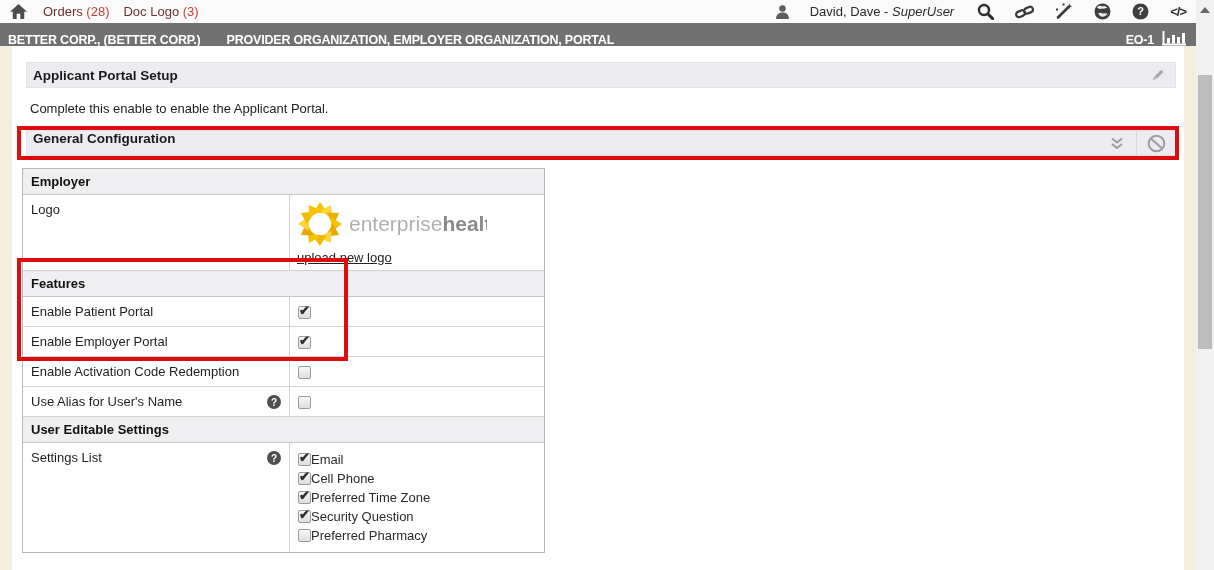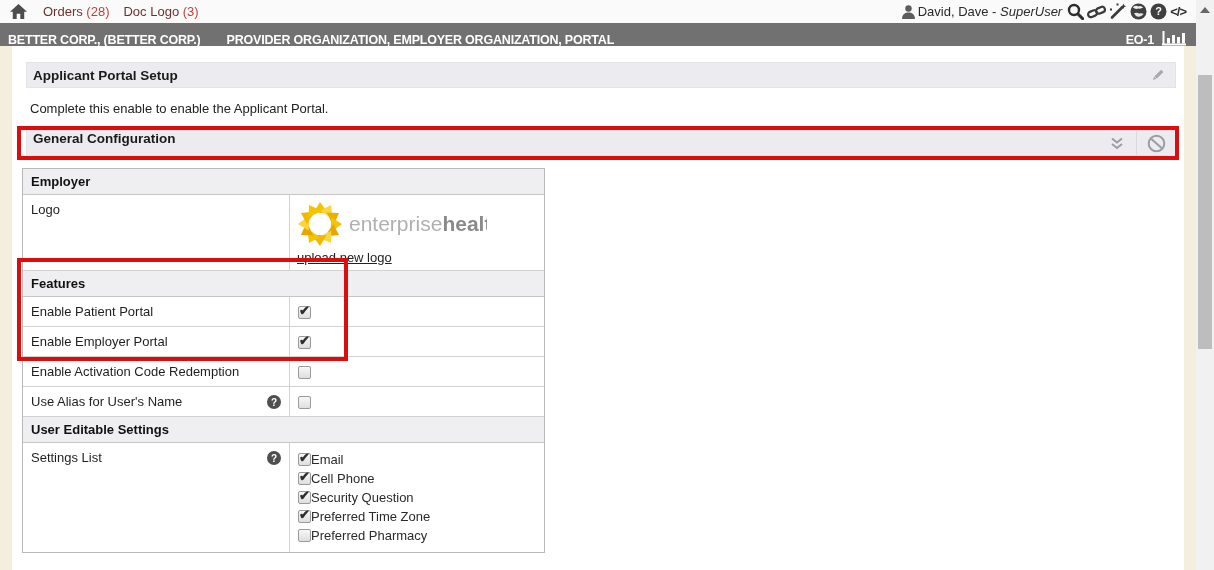--- a/index.html
+++ b/index.html
@@ -13,21 +13,21 @@
     overflow:hidden;
   }
   
   .topbar {
     position:absolute; left:0; top:0; width:1196px; height:23px;
     background:#fafafa; display:flex; align-items:center; padding:0 10px;
   }
   .topbar .home { margin-right:16px; display:flex; align-items:center; cursor:pointer; }
   .nav-link { color:#6e3131; margin-right:14px; cursor:pointer; white-space:nowrap; }
   .nav-link .count { color:#c2423a; }
-  .topbar-right { margin-left:auto; display:flex; align-items:center; gap:3px; }
+  .topbar-right { margin-left:auto; display:flex; align-items:center; gap:21px; }
   .username { color:#2a2a2a; margin-right:2px; white-space:nowrap; }
   .username .role { font-style:italic; }
   .tb-icon { display:flex; align-items:center; cursor:pointer; }
   .code-icon { font-weight:bold; color:#2e2e2e; font-size:13px; letter-spacing:-1px; }
   
   .orgbar {
     position:absolute; left:0; top:23px; width:1196px; height:34px;
     background:#717171; color:#fff; display:flex; align-items:center;
     padding:0 8px; font-weight:bold; font-size:12.5px; letter-spacing:-0.2px;
   }
@@ -326,25 +326,25 @@
       <div class="setting-line">
         <span class="cb checked"></span>
         <span class="opt-label">Email</span>
       </div>
       <div class="setting-line">
         <span class="cb checked"></span>
         <span class="opt-label">Cell Phone</span>
       </div>
       <div class="setting-line">
         <span class="cb checked"></span>
+        <span class="opt-label">Preferred Time Zone</span>
+      </div>
+      <div class="setting-line">
+        <span class="cb checked"></span>
         <span class="opt-label">Security Question</span>
-      </div>
-      <div class="setting-line">
-        <span class="cb checked"></span>
-        <span class="opt-label">Preferred Time Zone</span>
       </div>
       <div class="setting-line">
         <span class="cb"></span>
         <span class="opt-label">Preferred Pharmacy</span>
       </div>
     </div>
   </div>
 </div>
 
 <div class="annotation" id="red-general"></div>

